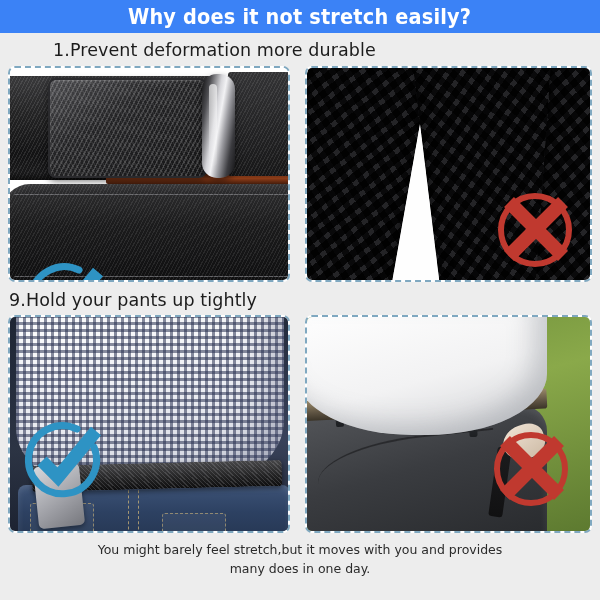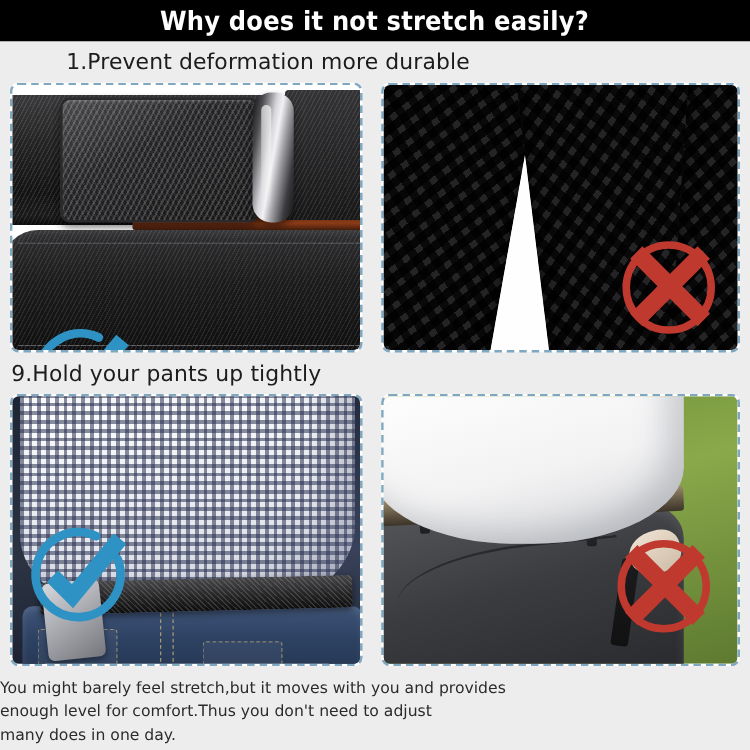--- a/index.html
+++ b/index.html
@@ -14,21 +14,21 @@
     overflow: hidden;
     position: relative;
   }
 
   
   .header-banner {
     position: absolute;
     left: 0; top: 0;
     width: 600px;
     height: 33px;
-    background: #000000;
+    background: #3b82f6;
     display: flex;
     align-items: center;
     justify-content: center;
   }
   .header-title {
     color: #ffffff;
     font-size: 21px;
     font-weight: bold;
     letter-spacing: 0.2px;
     font-family: "DejaVu Sans", sans-serif;
@@ -311,21 +311,21 @@
   #mark-check-tl { left: 14px;  top: 190px; }
   #mark-cross-tr { left: 186px; top: 118px; }
   #mark-check-bl { left: 12px;  top: 100px; }
   #mark-cross-br { left: 182px; top: 108px; }
 
   
   .footer-caption {
     position: absolute;
     left: 0; top: 540px;
     width: 600px;
-    text-align: left;
+    text-align: center;
     color: #2b2b2b;
     font-size: 12.5px;
     line-height: 19px;
     font-family: "DejaVu Sans", sans-serif;
   }
   .footer-caption div { white-space: nowrap; }
 </style>
 </head>
 <body>
 
@@ -409,15 +409,14 @@
   <div class="mark" id="mark-cross-br">
     <svg viewBox="0 0 84 84">
       <circle cx="42" cy="44" r="34" fill="none" stroke="#c0392f" stroke-width="6"></circle>
       <path d="M16 16 L70 70 M70 16 L16 70" stroke="#c0392f" stroke-width="14" stroke-linecap="butt"></path>
     </svg>
   </div>
 </div>
 
 <div class="footer-caption">
   <div>You might barely feel stretch,but it moves with you and provides</div>
-  <div>enough level for comfort.Thus you don't need to adjust</div>
   <div>many does in one day.</div>
 </div>
 
 </body></html>

